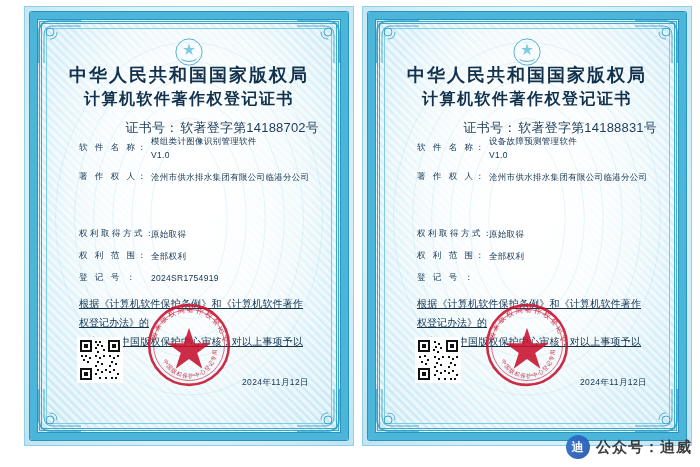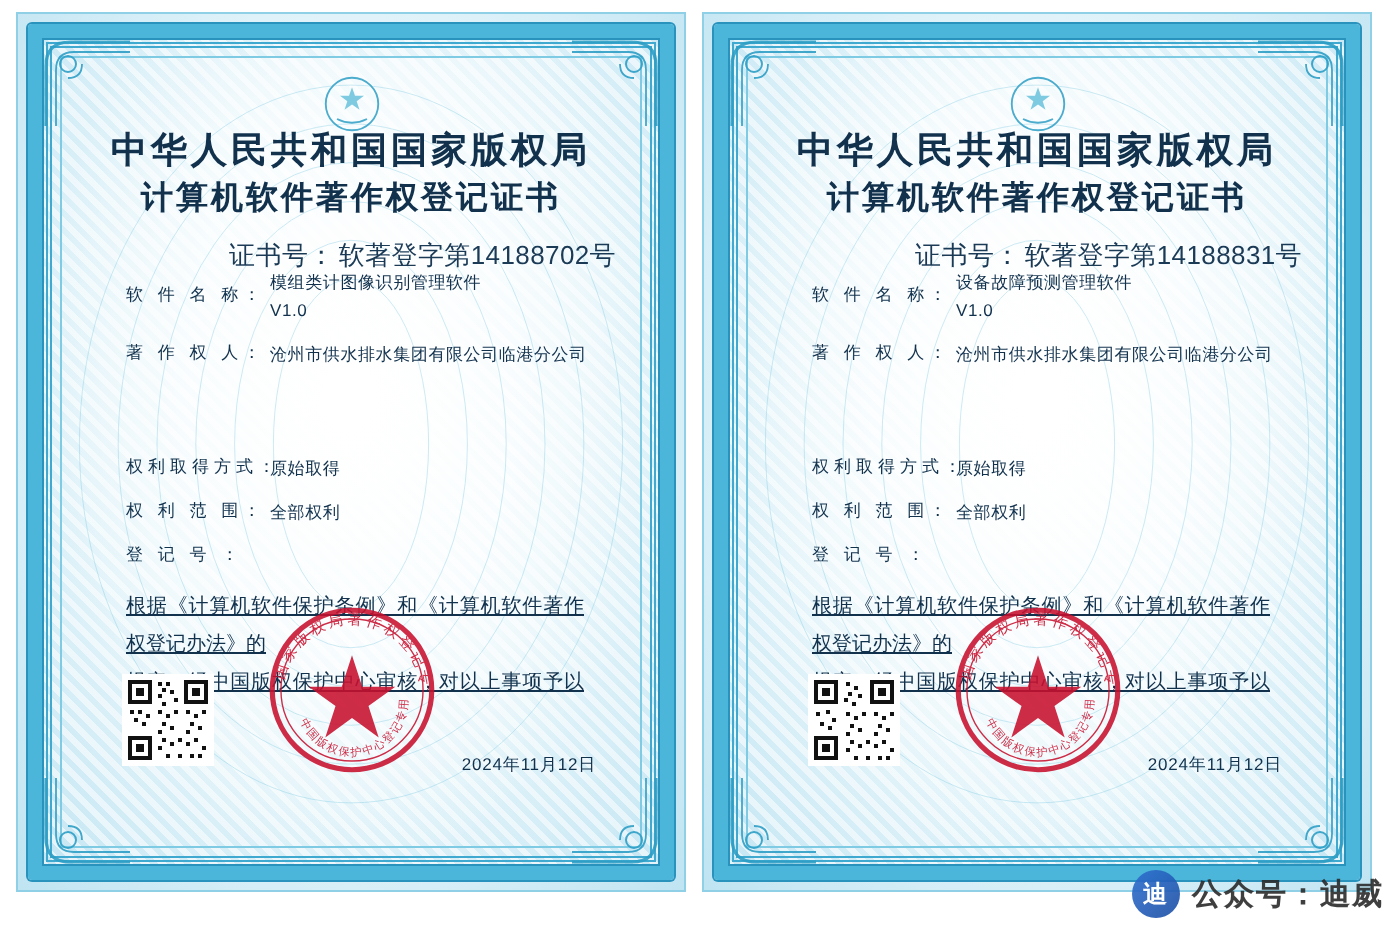--- a/index.html
+++ b/index.html
@@ -13,21 +13,21 @@
     font-family: "Liberation Sans", sans-serif;
     overflow: hidden;
   }
   .page {
     position: relative;
     width: 700px;
     height: 467px;
     background: #ffffff;
     display: flex;
     gap: 8px;
-    padding: 6px 8px 0 8px;
+    padding: 6px 8px 0 24px;
     box-sizing: border-box;
   }
   .cert {
     position: relative;
     width: 335px;
     height: 440px;
     box-sizing: border-box;
     background:
       radial-gradient(ellipse at 50% 45%, #ffffff 0%, #eaf7fb 45%, #d6eef7 72%, #bfe4f2 100%);
     border: 1px solid #8fd0e6;
@@ -302,20 +302,21 @@
         <div class="field-row">
           <div class="field-label">权利取得方式：</div>
           <div class="field-value">原始取得</div>
         </div>
         <div class="field-row">
           <div class="field-label">权 利 范 围：</div>
           <div class="field-value">全部权利</div>
         </div>
         <div class="field-row">
           <div class="field-label">登 记 号 ：</div>
+          <div class="field-value">2024SR1754919</div>
         </div>
       </div>
 
       <div class="statement">
         <span class="ind">根据《计算机软件保护条例》和《计算机软件著作权登记办法》的</span>
         <span class="ind">规定，经中国版权保护中心审核，对以上事项予以登记。</span>
       </div>
 
       <svg class="qr" viewBox="0 0 44 44">
         <rect x="0" y="0" width="44" height="44" fill="#ffffff"></rect>

